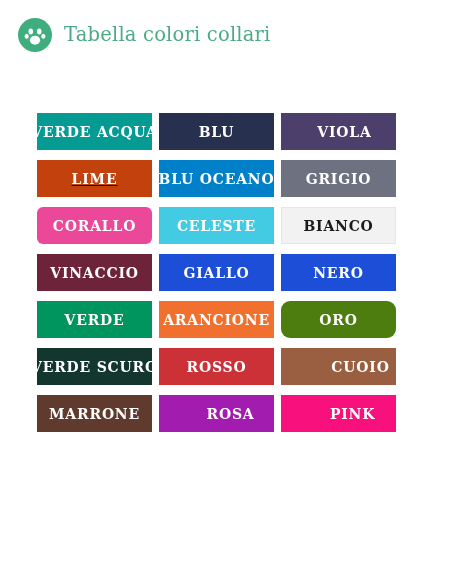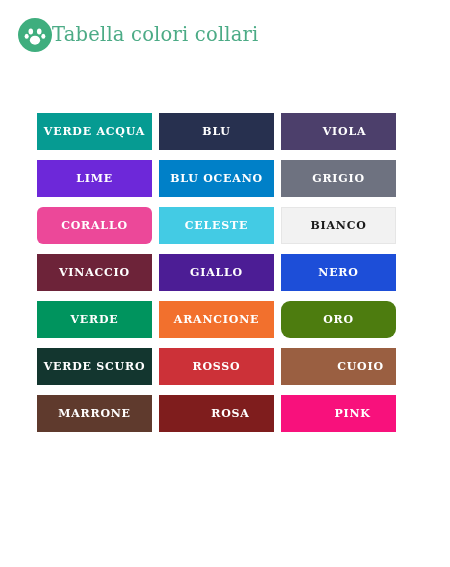--- a/index.html
+++ b/index.html
@@ -37,20 +37,21 @@
     display: block;
   }
   .paw-badge svg {
     position: absolute;
     left: 50%;
     top: 50%;
     transform: translate(-50%, -50%);
     display: block;
   }
   .header-title {
+    margin-left: 12px;
     color: #4cab86;
     font-family: "DejaVu Serif", "Liberation Serif", serif;
     font-size: 19.5px;
     font-weight: 400;
     letter-spacing: 0.2px;
     white-space: nowrap;
     line-height: 1;
   }
 
   
@@ -69,21 +70,21 @@
     display: flex;
     align-items: center;
     justify-content: center;
     box-sizing: border-box;
     width: 115px;
     height: 37px;
     overflow: hidden;
   }
   .swatch-label {
     font-family: "DejaVu Serif", "Liberation Serif", serif;
-    font-size: 11px;
+    font-size: 14px;
     font-weight: 700;
     letter-spacing: 0.8px;
     text-transform: uppercase;
     white-space: nowrap;
     line-height: 1;
     text-align: center;
   }
 </style>
 </head>
 <body style="background: rgb(255, 255, 255);">
@@ -104,42 +105,42 @@
 <div class="swatch-grid">
     <div class="swatch" style="background: rgb(6, 155, 146);">
       <span class="swatch-label" style="color: rgb(255, 255, 255);">VERDE ACQUA</span>
     </div>
     <div class="swatch" style="background: rgb(39, 48, 79);">
       <span class="swatch-label" style="color: rgb(255, 255, 255); text-align: right;">BLU</span>
     </div>
     <div class="swatch" style="background: rgb(76, 63, 107);">
       <span class="swatch-label" style="color: rgb(255, 255, 255); margin-left: 12px;">VIOLA</span>
     </div>
-    <div class="swatch" style="background: #6d28d9;">
+    <div class="swatch" style="background: #c2410c; text-decoration: underline;">
       <span class="swatch-label" style="color: rgb(255, 255, 255);">LIME</span>
     </div>
     <div class="swatch" style="background: rgb(0, 128, 200);">
       <span class="swatch-label" style="color: rgb(255, 255, 255);">BLU OCEANO</span>
     </div>
     <div class="swatch" style="background: rgb(110, 114, 128);">
       <span class="swatch-label" style="color: rgb(255, 255, 255);">GRIGIO</span>
     </div>
     <div class="swatch" style="background: #ec4899; border-radius: 6px;">
       <span class="swatch-label" style="color: rgb(255, 255, 255);">CORALLO</span>
     </div>
     <div class="swatch" style="background: rgb(67, 203, 228);">
       <span class="swatch-label" style="color: rgb(255, 255, 255);">CELESTE</span>
     </div>
     <div class="swatch" style="background: rgb(242, 242, 242); border: 1px solid rgb(230, 230, 230);">
       <span class="swatch-label" style="color: rgb(26, 26, 26);">BIANCO</span>
     </div>
     <div class="swatch" style="background: rgb(109, 35, 57);">
       <span class="swatch-label" style="color: rgb(255, 255, 255);">VINACCIO</span>
     </div>
-    <div class="swatch" style="background: #4c1d95;">
+    <div class="swatch" style="background: #1d4ed8;">
       <span class="swatch-label" style="color: rgb(255, 255, 255);">GIALLO</span>
     </div>
     <div class="swatch" style="background: #1d4ed8;">
       <span class="swatch-label" style="color: rgb(255, 255, 255);">NERO</span>
     </div>
     <div class="swatch" style="background: rgb(0, 148, 94);">
       <span class="swatch-label" style="color: rgb(255, 255, 255);">VERDE</span>
     </div>
     <div class="swatch" style="background: rgb(242, 112, 45);">
       <span class="swatch-label" style="color: rgb(255, 255, 255);">ARANCIONE</span>
@@ -152,19 +153,19 @@
     </div>
     <div class="swatch" style="background: rgb(204, 49, 56);">
       <span class="swatch-label" style="color: rgb(255, 255, 255);">ROSSO</span>
     </div>
     <div class="swatch" style="background: rgb(154, 95, 65); padding-left: 44px;">
       <span class="swatch-label" style="color: rgb(255, 255, 255);">CUOIO</span>
     </div>
     <div class="swatch" style="background: rgb(95, 58, 45);">
       <span class="swatch-label" style="color: rgb(255, 255, 255);">MARRONE</span>
     </div>
-    <div class="swatch" style="background: #7f1d1d; padding-left: 28px;">
+    <div class="swatch" style="background: #a21caf; padding-left: 28px;">
       <span class="swatch-label" style="color: rgb(255, 255, 255);">ROSA</span>
     </div>
     <div class="swatch" style="background: rgb(248, 17, 124); padding-left: 28px;">
       <span class="swatch-label" style="color: rgb(255, 255, 255);">PINK</span>
     </div>
   </div>
 
 </body></html>

